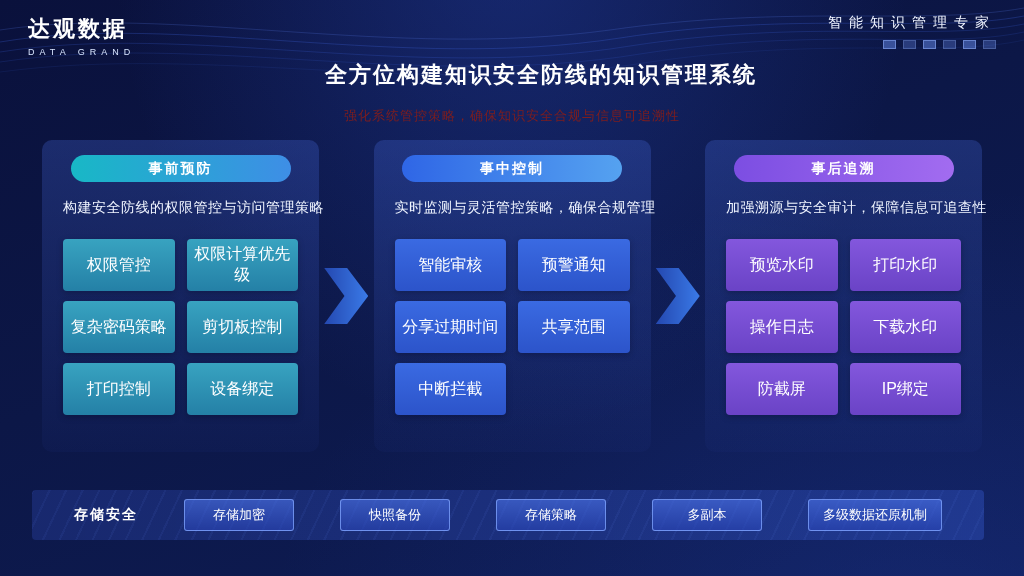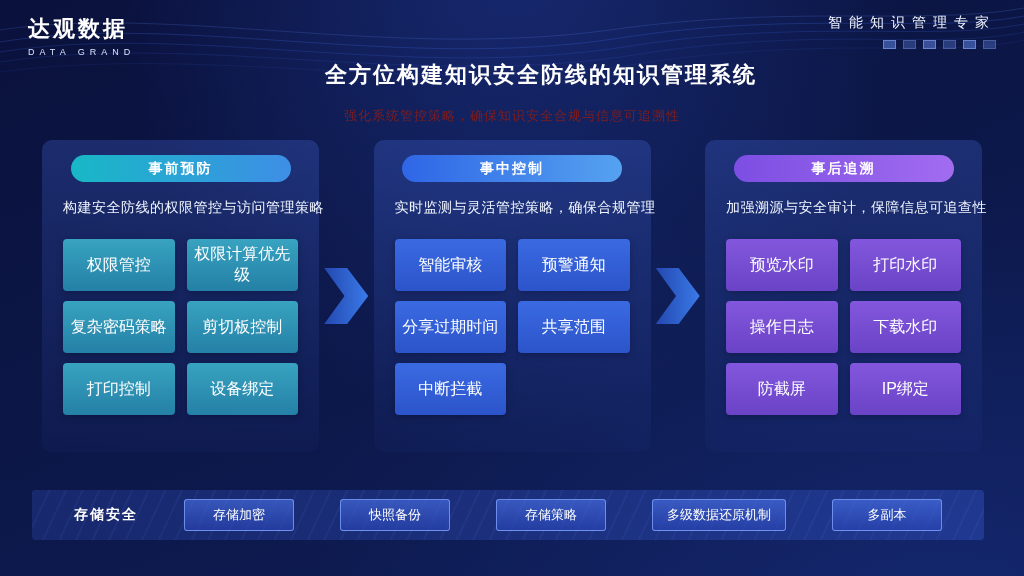--- a/index.html
+++ b/index.html
@@ -156,15 +156,15 @@
     </div>
   </section>
 
 </div>
 
 <footer class="storage">
   <div class="storage-label">存储安全</div>
   <div class="storage-item">存储加密</div>
   <div class="storage-item">快照备份</div>
   <div class="storage-item">存储策略</div>
+  <div class="storage-item">多副本</div>
   <div class="storage-item">多级数据还原机制</div>
-  <div class="storage-item">多副本</div>
 </footer>
 
 </body></html>

